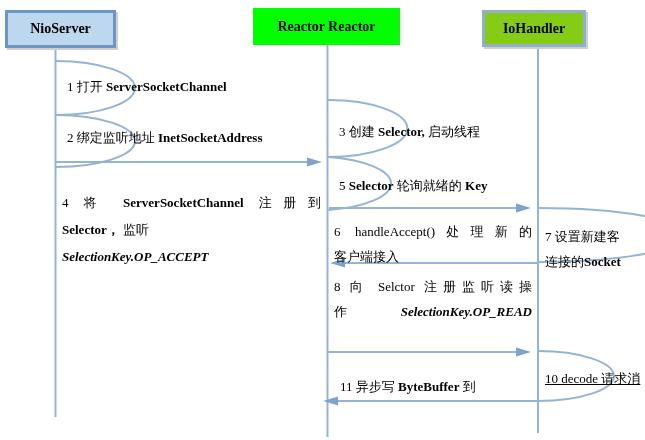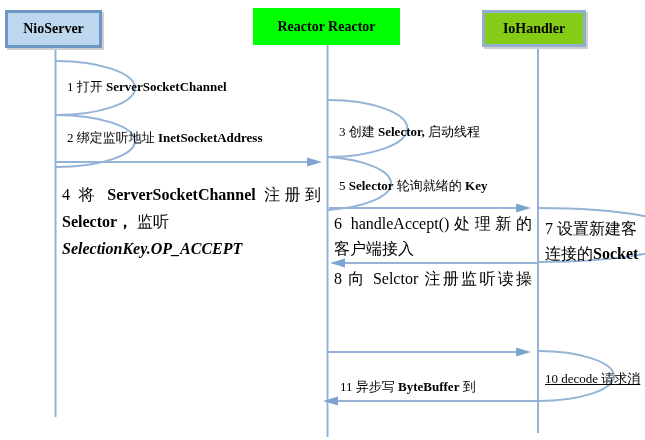--- a/index.html
+++ b/index.html
@@ -2,28 +2,28 @@
 <html><head>
 <meta charset="utf-8">
 <style>
   html,body{margin:0;padding:0;background:#fff;}
   #page{position:relative;width:645px;height:440px;background:#ffffff;overflow:hidden;
         font-family:"Liberation Serif","DejaVu Serif",serif;color:#000;}
   svg.wires{position:absolute;left:0;top:0;width:645px;height:440px;}
 
   .actor{position:absolute;display:flex;align-items:center;justify-content:center;
          font-weight:bold;font-size:14px;box-sizing:border-box;}
-  .actor.nio{left:5px;top:10px;width:97px;height:38px;background:#BDD7EE;
+  .actor.nio{left:5px;top:10px;width:111px;height:38px;background:#BDD7EE;
              border:3px solid #6D96C5;box-shadow:2px 2px 0 #cfcfcf;}
   .actor.reactor{left:253px;top:8px;width:147px;height:37px;background:#00FF00;}
   .actor.io{left:482px;top:10px;width:104px;height:37px;background:#84cc16;
             border:3px solid #92AECF;box-shadow:2px 2px 0 #cfcfcf;}
 
   .lbl{position:absolute;font-size:13px;white-space:nowrap;line-height:17px;}
-  .blk{position:absolute;font-size:16px;}
+  .blk{position:absolute;font-size:13px;margin-top:8px;}
   .blk .ln{line-height:25px;white-space:nowrap;}
   .blk4 .ln{line-height:27px;}
   .jl{white-space:normal;text-align:justify;text-align-last:justify;}
   .b{font-weight:bold;}
   .bi{font-weight:bold;font-style:italic;}
 </style>
 </head>
 <body>
 
 <div id="page">
@@ -93,20 +93,21 @@
     <div class="ln">客户端接入</div>
   </div>
 
   <div class="blk" style="left:545px;top:216px;width:120px;">
     <div class="ln">7 设置新建客</div>
     <div class="ln"><span>连接的</span><span class="b">Socket</span></div>
   </div>
 
   <div class="blk" style="left:334px;top:266px;width:198px;">
     <div class="ln jl">8 向 Selctor 注册监听读操</div>
+    <div class="ln jl"><span>作 </span><span class="bi">SelectionKey.OP_READ</span></div>
   </div>
 
 
   <div class="lbl" style="left:545px;top:370px;text-decoration:underline;">10 decode 请求消</div>
 
   <div class="lbl" style="left:340px;top:378px;">
     <span>11 异步写 </span><span class="b">ByteBuffer</span><span> 到</span>
   </div>
 
 </div>

